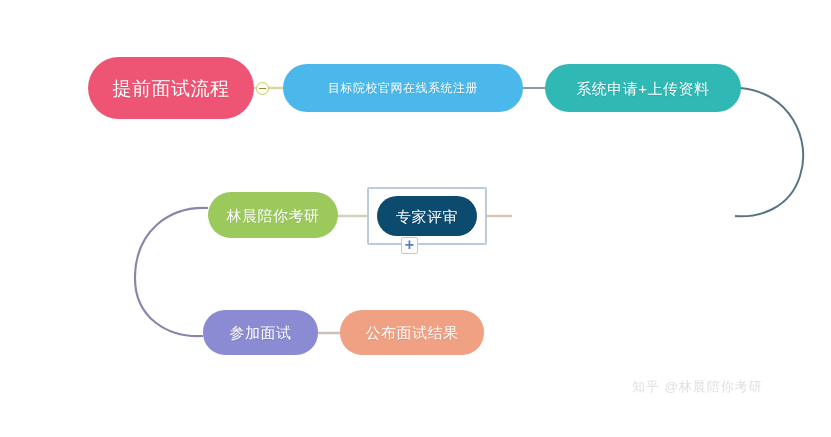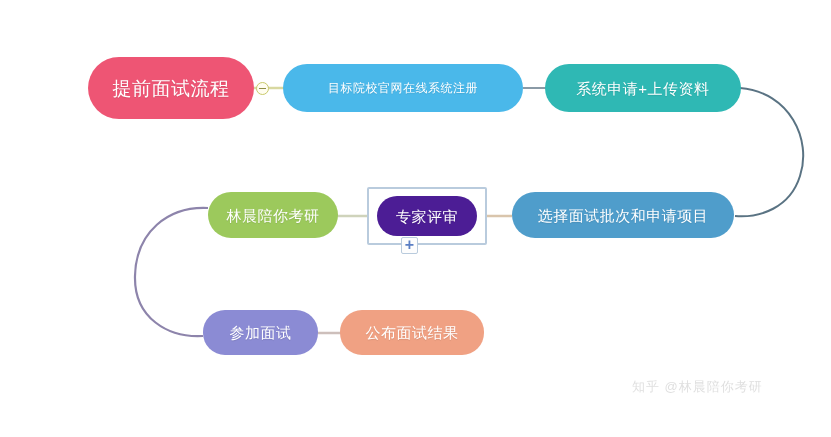--- a/index.html
+++ b/index.html
@@ -134,25 +134,22 @@
   </div>
 
   <div class="node" style="left:283px; top:64px; width:240px; height:48px; background:#4ab8ea; border-radius:24px; font-size:12px;">
     <span class="node-label">目标院校官网在线系统注册</span>
   </div>
 
   <div class="node" style="left:545px; top:64px; width:196px; height:48px; background:#2fb8b4; border-radius:24px; font-size:15px;">
     <span class="node-label">系统申请+上传资料</span>
   </div>
 
-  <div class="node" style="left:512px; top:192px; width:222px; height:46px; background:#4f9dcb; border-radius:23px; font-size:15px;">
-    <span class="node-label">选择面试批次和申请项目</span>
-  </div>
 
-  <div class="node" style="left:377px; top:196px; width:100px; height:40px; background:#4c1d95; border-radius:20px; font-size:15px;">
+  <div class="node" style="left:377px; top:196px; width:100px; height:40px; background:#0c4a6e; border-radius:20px; font-size:15px;">
     <span class="node-label">专家评审</span>
   </div>
 
   <div class="node" style="left:208px; top:192px; width:130px; height:46px; background:#9cc95c; border-radius:23px; font-size:15px;">
     <span class="node-label">林晨陪你考研</span>
   </div>
 
   <div class="node" style="left:203px; top:310px; width:115px; height:45px; background:#8b8bd4; border-radius:22px; font-size:15px;justify-content:center;">
     <span class="node-label">参加面试</span>
   </div>

